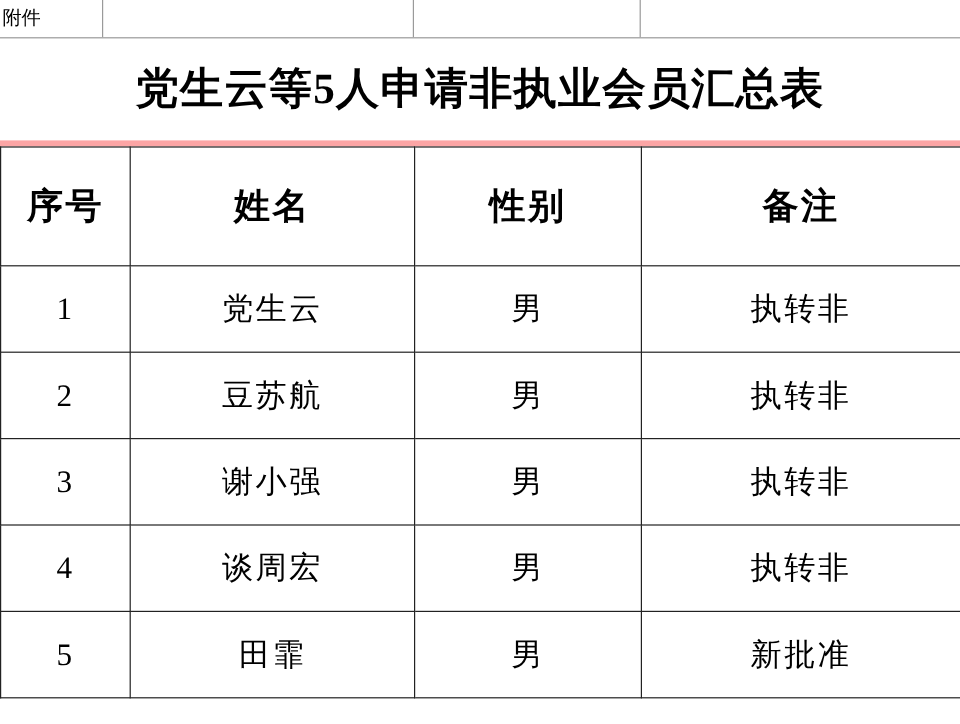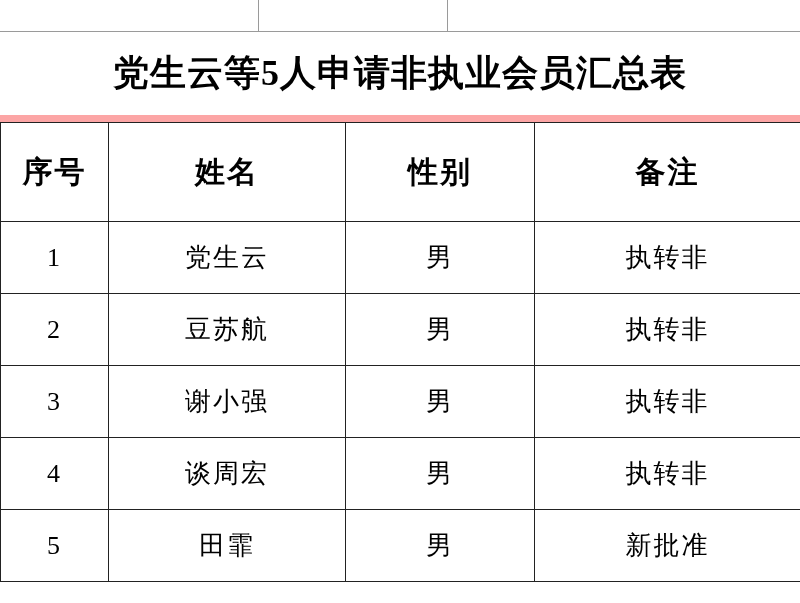--- a/index.html
+++ b/index.html
@@ -45,21 +45,21 @@
   }
   .attach-b1 { width: 259px; }
   .attach-b2 { width: 189px; }
   .attach-b3 { width: 265px; border-right: none; }
 
   
   .title-band {
     width: 800px;
     height: 90px;
     box-sizing: border-box;
-    border-bottom: 7px solid #fca5a5;
+    border-bottom: 5px solid #fca5a5;
     display: flex;
     align-items: center;
     justify-content: center;
   }
   .title-text {
     font-family: "Liberation Serif", "DejaVu Serif", serif;
     font-weight: bold;
     font-size: 36px;
     letter-spacing: 1px;
     white-space: nowrap;
@@ -99,20 +99,21 @@
     font-family: "Liberation Serif", "DejaVu Serif", serif;
     font-size: 24px;
   }
 </style>
 </head>
 <body>
 
 <div class="sheet">
 
   <div class="attach-row">
+    <div class="attach-cell">附件</div>
     <div class="attach-blank attach-b1"></div>
     <div class="attach-blank attach-b2"></div>
     <div class="attach-blank attach-b3"></div>
   </div>
 
   <div class="title-band">
     <div class="title-text">党生云等5人申请非执业会员汇总表</div>
   </div>
 
   <table class="main">

